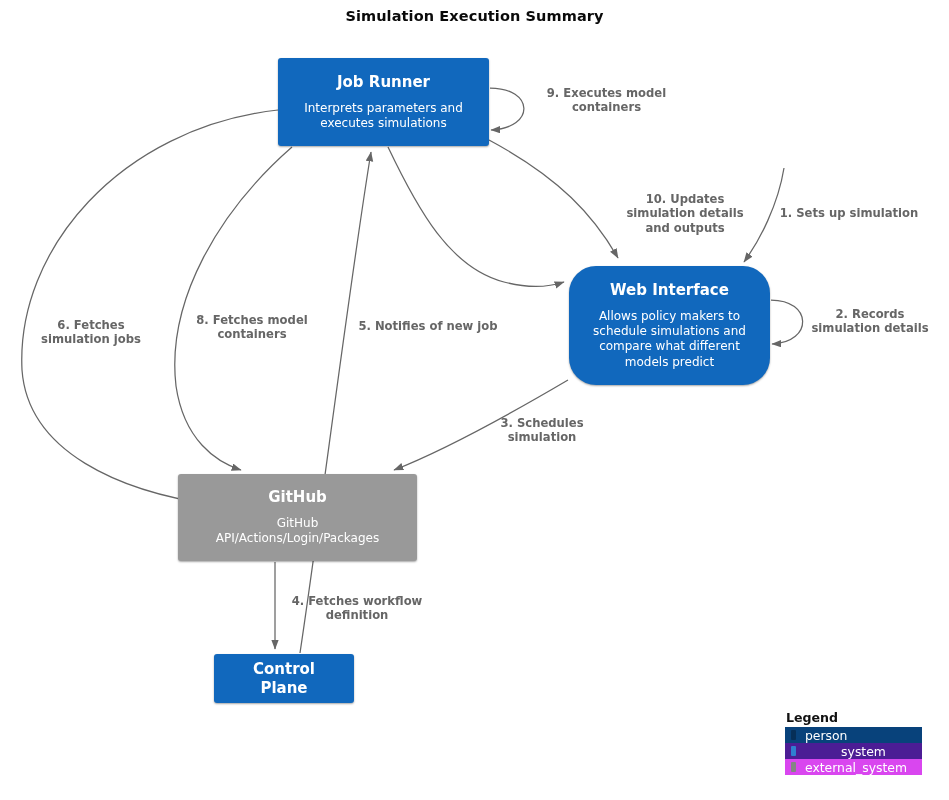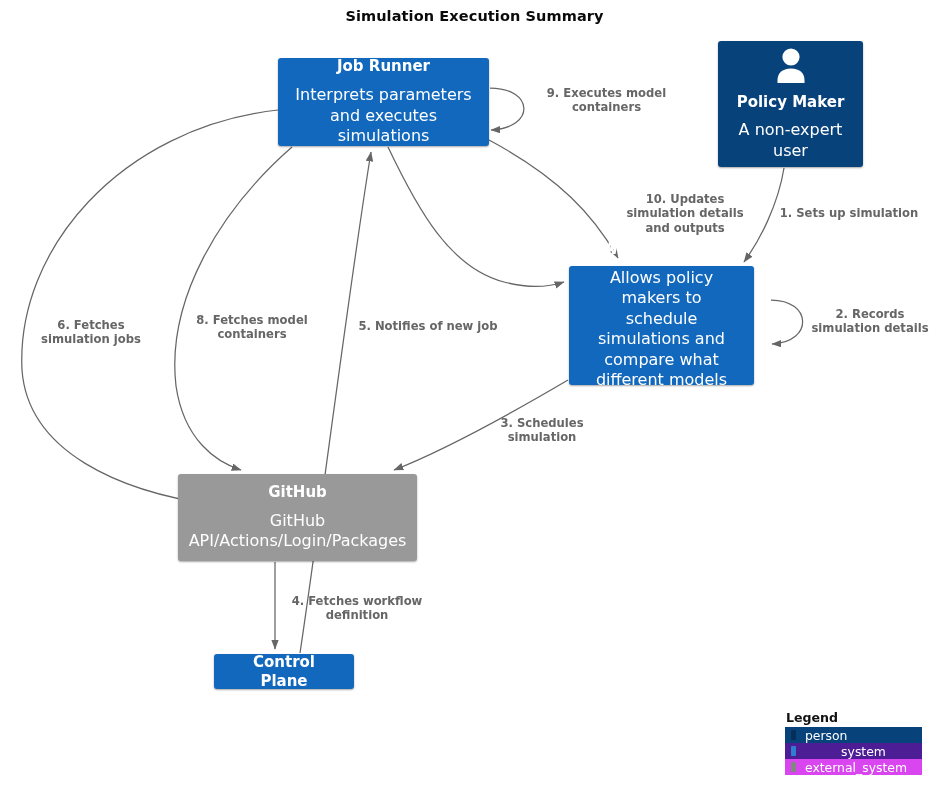--- a/index.html
+++ b/index.html
@@ -25,34 +25,34 @@
     position: absolute;
     border-radius: 3px;
     display: flex; flex-direction: column;
     align-items: center; justify-content: center;
     text-align: center;
     color: #ffffff;
     padding: 6px 16px;
     box-shadow: 0 1px 2px rgba(0,0,0,.35);
   }
   .node .n-title { font-size: 15px; font-weight: bold; line-height: 1.25; }
-  .node .n-desc { font-size: 16px; font-weight: normal; line-height: 1.28; margin-top: 9px; }
+  .node .n-desc { font-size: 12px; font-weight: normal; line-height: 1.28; margin-top: 9px; }
 
   .node.person { background: #08427b; }
   .node.system { background: #1168bd; }
   .node.external { background: #999999; }
 
   .person-icon { margin-bottom: 4px; }
 
   
   #node-job-runner   { left: 278px; top: 58px;  width: 211px; height: 88px;  }
   #node-policy-maker { left: 718px; top: 41px;  width: 145px; height: 126px; }
-  #node-web-interface{ left: 569px; top: 266px; width: 185px; height: 119px; }
+  #node-web-interface{ left: 569px; top: 266px; width: 201px; height: 119px; border-radius: 27px; }
   #node-github       { left: 178px; top: 474px; width: 239px; height: 87px;  }
-  #node-control-plane{ left: 214px; top: 654px; width: 140px; height: 35px;  }
+  #node-control-plane{ left: 214px; top: 654px; width: 140px; height: 49px;  }
   #node-control-plane .n-title { font-size: 15px; }
 
   .edge-label {
     position: absolute;
     color: #666666;
     font-size: 11.6px;
     font-weight: bold;
     line-height: 1.24;
     text-align: center;
     white-space: pre-line;
@@ -120,30 +120,20 @@
       <path d="M490,88 C534,88 536,128 491,130"></path>
     </g>
   </svg>
 
   <div class="node system" id="node-job-runner">
     <div class="n-title">Job Runner</div>
     <div class="n-desc">Interprets parameters and
 executes simulations</div>
   </div>
 
-  <div class="node person" id="node-policy-maker">
-    <span class="person-icon">
-      <svg width="40" height="38" viewBox="0 0 40 38">
-        <circle cx="20" cy="10" r="8.6" fill="#ffffff"></circle>
-        <path d="M20,21.5 C29,21.5 33.5,26.5 33.5,33 L33.5,36 L6.5,36 L6.5,33 C6.5,26.5 11,21.5 20,21.5 Z" fill="#ffffff"></path>
-      </svg>
-    </span>
-    <div class="n-title">Policy Maker</div>
-    <div class="n-desc">A non-expert user</div>
-  </div>
 
   <div class="node system" id="node-web-interface">
     <div class="n-title">Web Interface</div>
     <div class="n-desc">Allows policy makers to
 schedule simulations and
 compare what different
 models predict</div>
   </div>
 
   <div class="node external" id="node-github">

